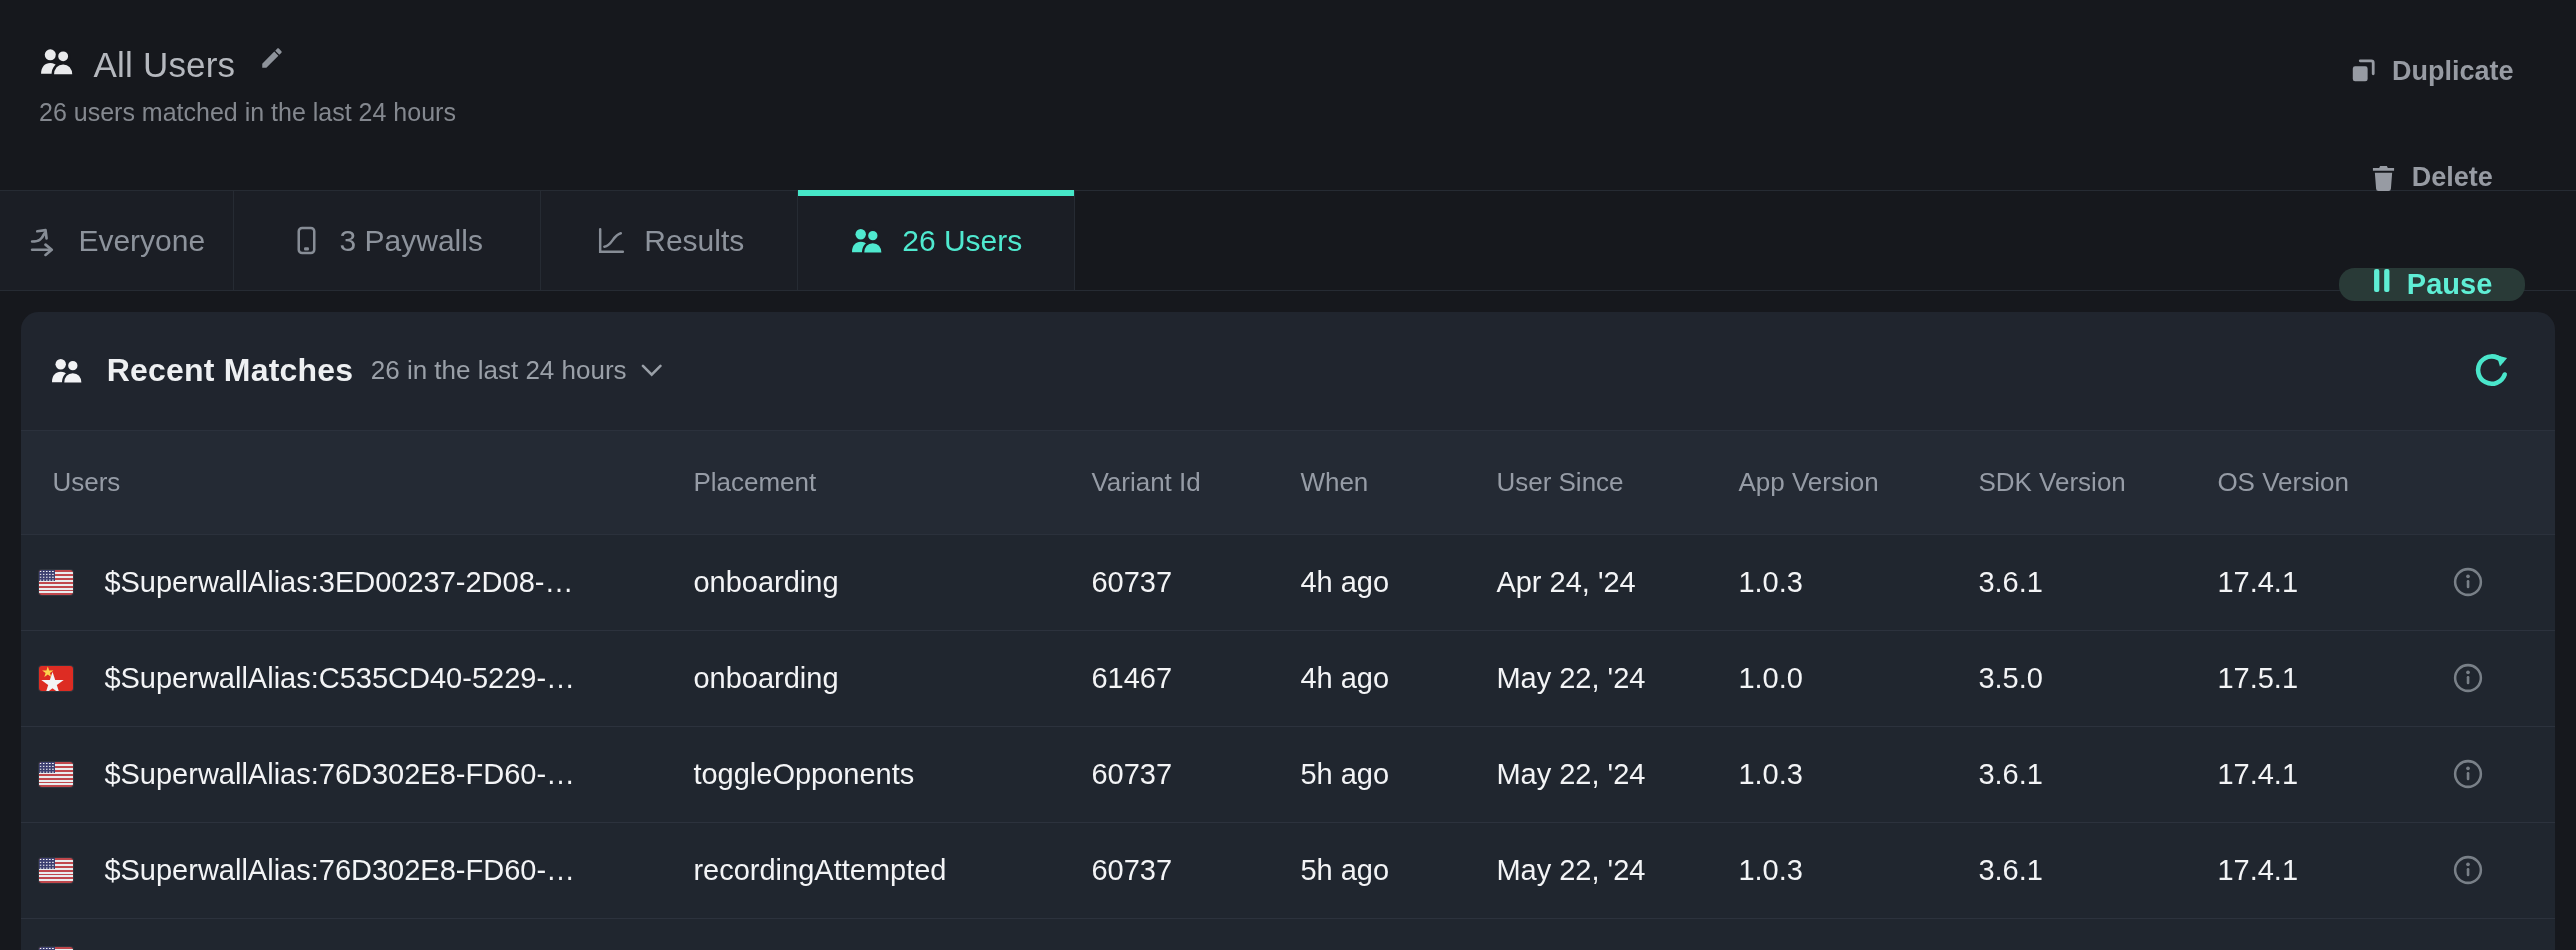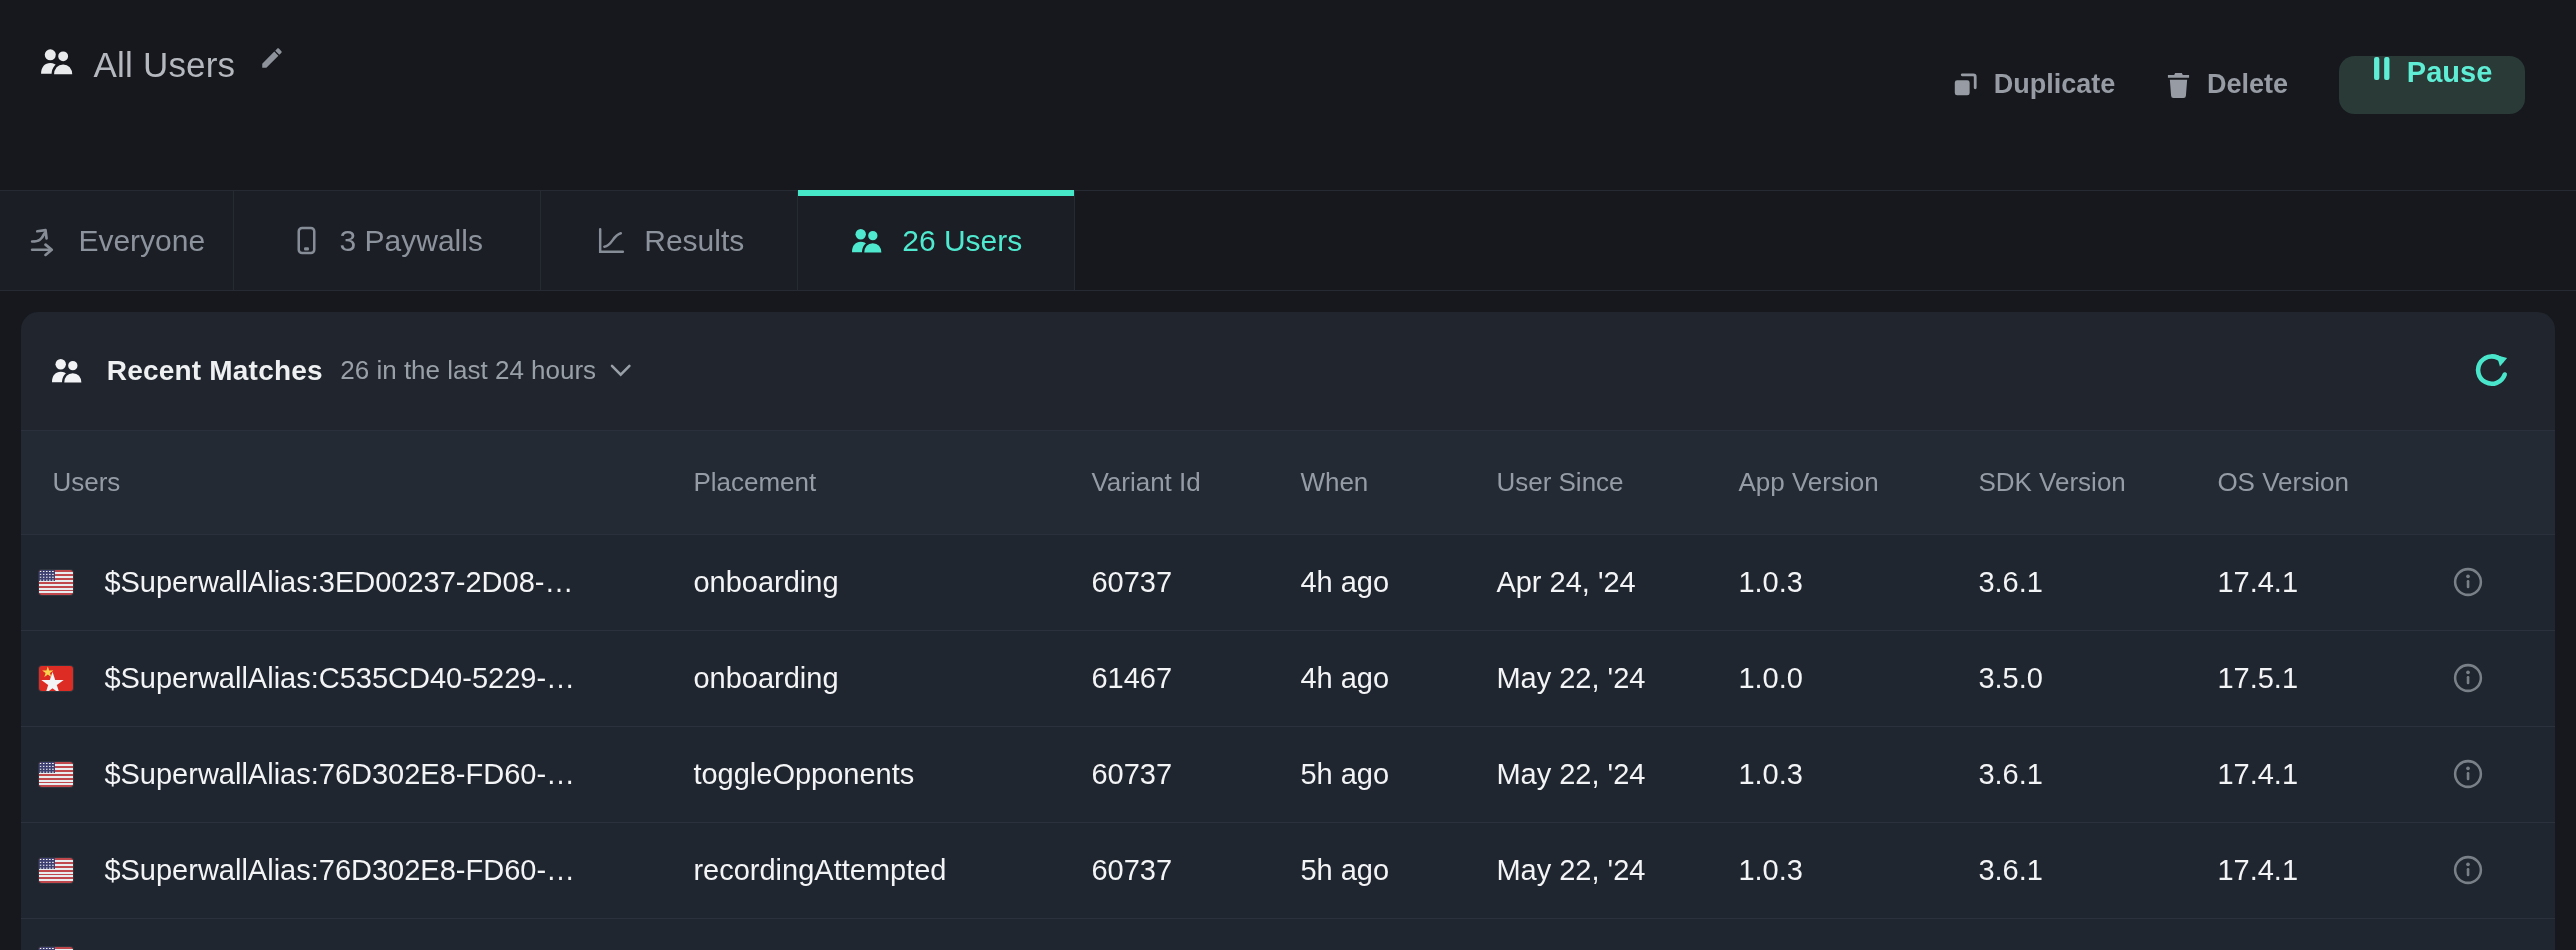--- a/index.html
+++ b/index.html
@@ -14,21 +14,21 @@
 
   
   .page-header { height:190px; padding:45px 51px 0 39px; display:flex; justify-content:space-between; align-items:flex-start; }
   .ph-left {}
   .title-row { display:flex; align-items:flex-start; gap:17.5px; height:39px; }
   .title-row .users-glyph { color:#e9eaec; }
   .page-title { font-size:35px; font-weight:500; color:#b5b8be; letter-spacing:0.2px; }
   .pencil { color:#8e939b; margin-left:5.8px; cursor:pointer; }
   .page-subtitle { margin-top:13.6px; font-size:25px; color:#84888f; }
 
-  .ph-right { display:flex; align-items:center; gap:51px; margin-top:10.7px; height:58px; }
+  .ph-right { display:flex; align-items:center; gap:75px; margin-top:10.7px; height:58px;flex-direction:column; }
   .text-btn { display:flex; align-items:center; gap:15.6px; font-size:27px; font-weight:700; color:#979ba3; cursor:pointer; background:none; border:none; font-family:inherit; }
   .text-btn svg { color:#979ba3; }
   .pause-btn {
     display:flex; align-items:flex-start; justify-content:center; gap:15.6px;
     width:186px; height:58px; border-radius:15.6px; border:none; cursor:pointer;
     background:#293a37; color:#5feed5; font-size:29px; font-weight:700; font-family:inherit;
   }
 
   
   .tabbar { height:101px; border-top:1px solid #262b33; border-bottom:1px solid #262b33; display:flex; }
@@ -44,21 +44,21 @@
   .tab.t4 { width:277px; }
   .tab.active { color:#4fe9cf; }
   .tab.active svg { color:#4fe9cf; }
   .tab.active::after { content:""; position:absolute; top:-1px; left:0; right:0; height:5.8px; background:#46e6c8; }
 
   
   .panel { margin:20.5px 21.4px 0 21.4px; background:#20252e; border-radius:17.5px 17.5px 0 0; height:779px; }
   .panel-header { height:119px; display:flex; align-items:center; padding:0 39px 0 29px; border-bottom:1px solid #2b313c; }
   .panel-title { display:flex; align-items:center; gap:21.4px; }
   .panel-title .users-glyph { color:#f2f3f5; --icon-bg:#20252e; }
-  .panel-title-text { font-size:28px; font-weight:700; color:#eef0f2; letter-spacing:0.2px; }
+  .panel-title-text { font-size:32px; font-weight:700; color:#eef0f2; letter-spacing:0.2px; }
   .panel-sub { display:flex; align-items:center; gap:14px; margin-left:17.5px; color:#9aa0a8; font-size:26px; cursor:pointer; }
   .panel-spacer { flex:1; }
   .refresh-btn { background:none; border:none; cursor:pointer; color:#4ae6cb; padding:3.9px; }
 
   
   .grid-row { display:grid; grid-template-columns:672px 398px 209px 196px 242px 240px 239px 190px 1fr; align-items:center; }
   .thead { height:104px; background:#242a34; border-bottom:1px solid #2b313c; color:#969ca6; font-size:26px; font-weight:500; }
   .thead .cell-user { padding-left:31px; }
   .row { height:96px; background:#20262f; border-bottom:1px solid #2c323d; font-size:29px; color:#f3f4f6; }
   .cell { font-weight:500; }
@@ -99,20 +99,21 @@
             <use href="#g-users"></use>
           </svg>
       </span>
       <span class="page-title">All Users</span>
       <span class="pencil">
         <svg width="26" height="26" viewBox="0 0 24 24" fill="currentColor">
             <path d="M3 17.2V21h3.8L17.9 9.9l-3.8-3.8L3 17.2zM20.7 7.1c.4-.4.4-1 0-1.4l-2.4-2.4c-.4-.4-1-.4-1.4 0l-1.9 1.9 3.8 3.8 1.9-1.9z"></path>
           </svg>
       </span>
     </div>
+    <div class="page-subtitle">26 users matched in the last 24 hours</div>
   </div>
 
   <div class="ph-right">
     <button class="text-btn">
       <span>
         <svg width="26" height="26" viewBox="0 0 28 28">
             <path d="M11 3h12a2 2 0 0 1 2 2v12" fill="none" stroke="currentColor" stroke-width="3" stroke-linecap="round"></path>
             <rect x="3" y="9" width="16" height="16" rx="2.5" fill="currentColor"></rect>
           </svg>
       </span>

